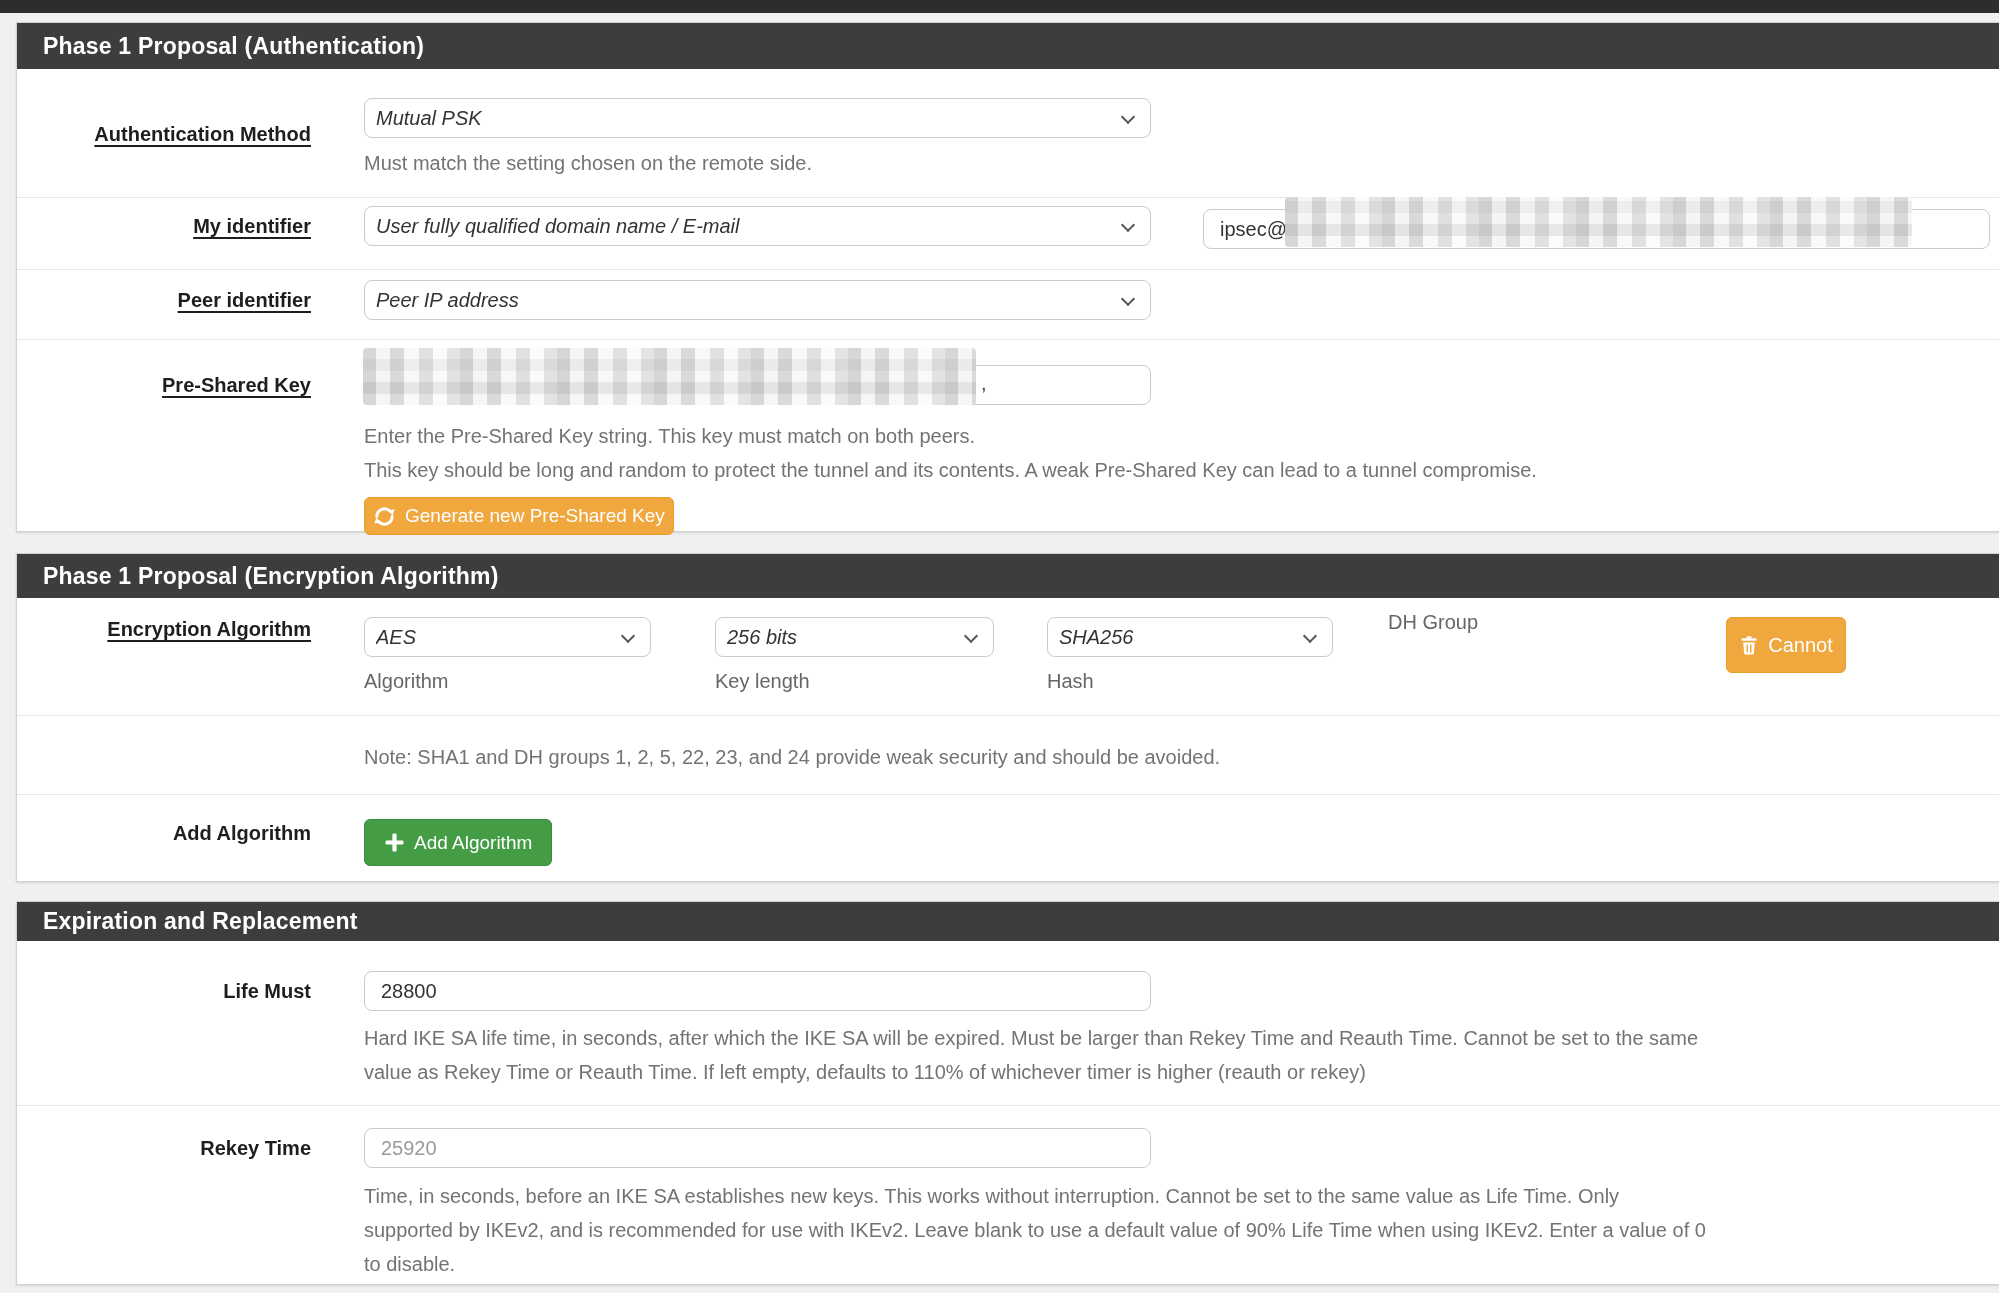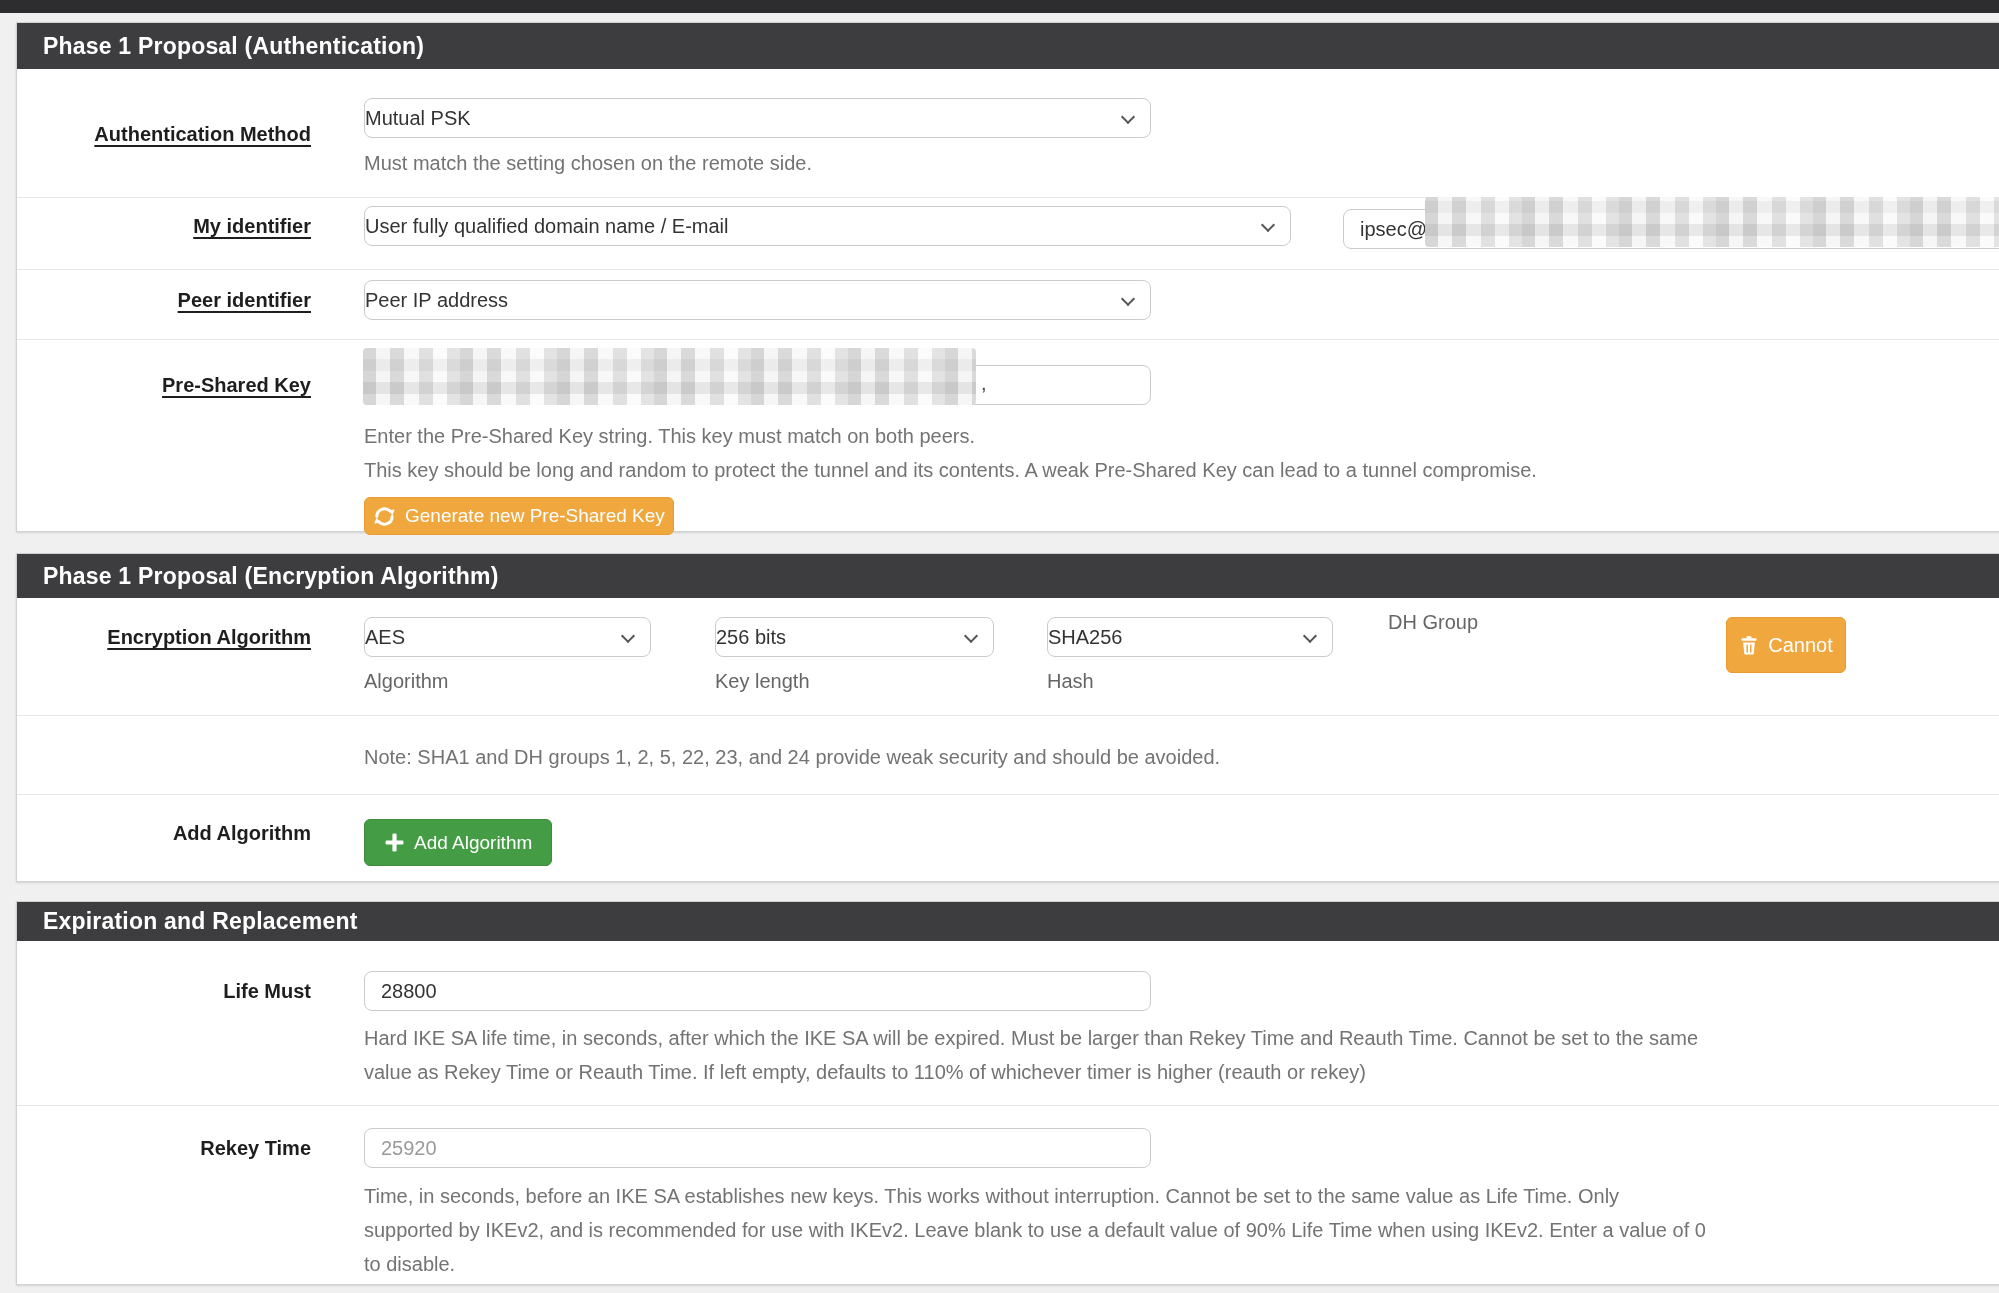--- a/index.html
+++ b/index.html
@@ -41,24 +41,25 @@
   }
   .underlined { text-decoration: underline; text-underline-offset: 4px; text-decoration-thickness: 2px; }
   .field-col { margin-left: 53px; flex: 1; min-width: 0; }
 
   .sel {
     background: #fff;
     border: 1px solid #cbcbcb;
     border-radius: 8px;
     height: 40px;
     display: flex; align-items: center;
-    padding: 0 42px 0 0;
+    padding: 0 42px 0 11px;
     position: relative;
     font-size: 20px; color: #333;
     cursor: pointer;
+    font-style: italic;
   }
   .chev {
     position: absolute; right: 17px; top: 13px;
     width: 10px; height: 10px;
     border-right: 2px solid #555;
     border-bottom: 2px solid #555;
     transform: rotate(45deg);
   }
   .txt {
     height: 40px;
@@ -133,21 +134,21 @@
       </div>
       <div class="help" style="margin-top:8px">Must match the setting chosen on the remote side.</div>
     </div>
   </div>
 
   <div class="p-row" style="height:72px">
     <div class="label-col" style="padding-top:17px">
       <span class="underlined">My identifier</span>
     </div>
     <div class="field-col" style="display:flex;align-items:flex-start">
-      <div class="sel" style="width:927px;margin-top:8px;flex:none">
+      <div class="sel" style="width:787px;margin-top:8px;flex:none">
         <span class="sel-val">User fully qualified domain name / E-mail</span>
         <span class="chev"></span>
       </div>
       <div class="redact-wrap" style="margin-left:52px;margin-top:11px">
         <input class="txt" type="text" value="ipsec@" style="">
         <div class="redact" style="left:82px;top:-12px;right:7px;height:50px"></div>
       </div>
     </div>
   </div>
 
@@ -187,21 +188,21 @@
         <span>Generate new Pre-Shared Key</span>
       </button>
     </div>
   </div>
 </section>
 
 <section class="panel" style="top:553px;height:329px">
   <div class="panel-heading" style="height:44px">Phase 1 Proposal (Encryption Algorithm)</div>
 
   <div class="p-row" style="height:117px">
-    <div class="label-col" style="padding-top:28px">
+    <div class="label-col" style="padding-top:20px">
       <span class="underlined">Encryption Algorithm</span>
     </div>
     <div class="field-col" style="display:flex;align-items:flex-start">
       <div style="width:287px;flex:none">
         <div class="sel" style="margin-top:19px">
           <span class="sel-val">AES</span>
           <span class="chev"></span>
         </div>
         <div class="caption">Algorithm</div>
       </div>

